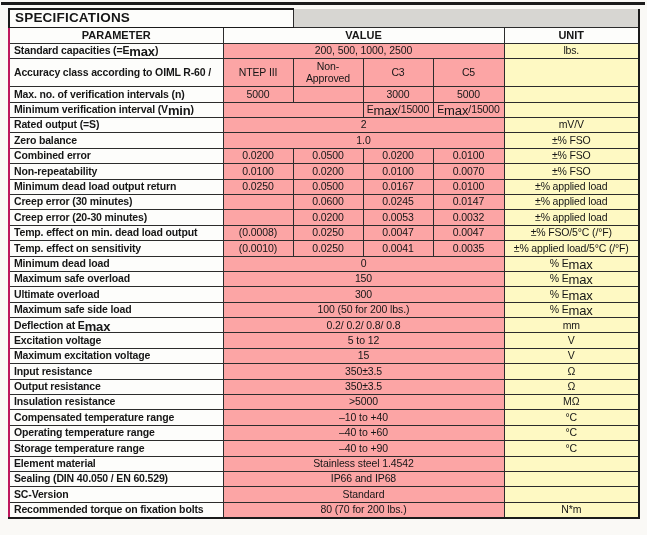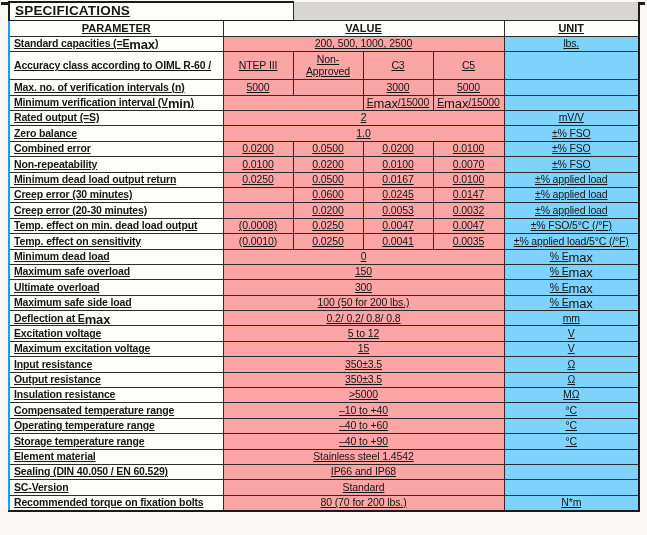--- a/index.html
+++ b/index.html
@@ -9,26 +9,25 @@
     font-family:"Liberation Sans", sans-serif;
     color:#161616;
     overflow:hidden;
   }
   .page{position:relative;width:647px;height:535px;}
   .top-rule{
     position:absolute;top:2px;left:1px;width:644px;height:3px;
     background:#1b1b1b;
   }
   table.spec{
-    position:absolute;top:1px;left:8px;width:630px;
+    position:absolute;top:8px;left:8px;width:630px;
     border-collapse:collapse;table-layout:fixed;
-    border-left:2px solid #0ea5e9;
+    border-left:2px solid #be185d;
     border-right:2px solid #1b1b1b;
     border-bottom:2px solid #1b1b1b;
-    text-decoration:underline;
   }
   col.c-param{width:214px;}
   col.c-v1{width:70px;}
   col.c-v2{width:70px;}
   col.c-v3{width:70px;}
   col.c-v4{width:71px;}
   col.c-unit{width:135px;}
   td,th{
     border:1px solid #2c2c2c;
     padding:0 3px;
@@ -52,21 +51,21 @@
   tr.header-row{height:16px;}
   th{font-weight:bold;text-align:center;font-size:11px;background:#fdfdfb;}
   tr.data-row{height:15.4px;}
   tr.data-row.tall{height:28px;}
   td.param{
     text-align:left;font-weight:bold;white-space:nowrap;
     letter-spacing:-0.15px;padding-left:4px;background:#fdfdfb;
   }
   td.val{text-align:center;white-space:nowrap;letter-spacing:-0.1px;background:#fca5a5;}
   tr.tall td.val{white-space:normal;padding:0 9px;}
-  td.unit{text-align:center;white-space:nowrap;letter-spacing:-0.15px;background:#7dd3fc;}
+  td.unit{text-align:center;white-space:nowrap;letter-spacing:-0.15px;background:#fef9c3;}
   sub{font-size:13px;line-height:0;vertical-align:-2px;}
 </style>
 </head>
 <body>
 
 <div class="page">
   <div class="top-rule"></div>
   <table class="spec">
     <colgroup>
       <col class="c-param">

